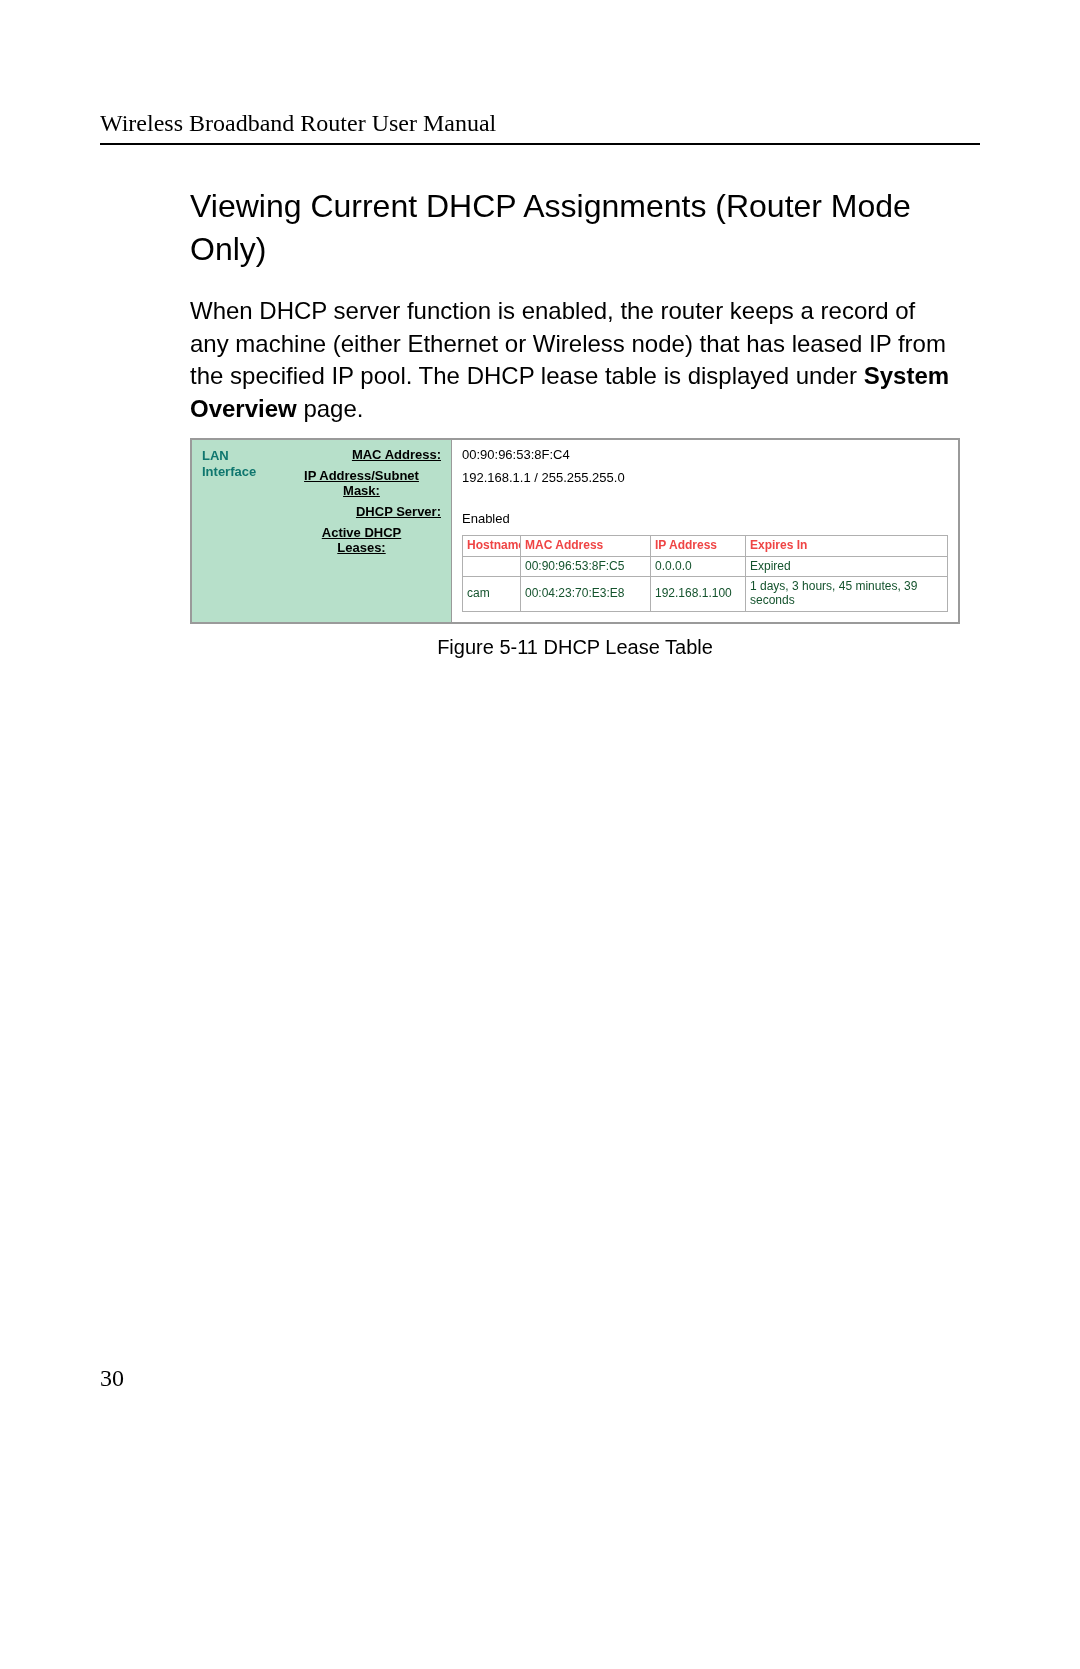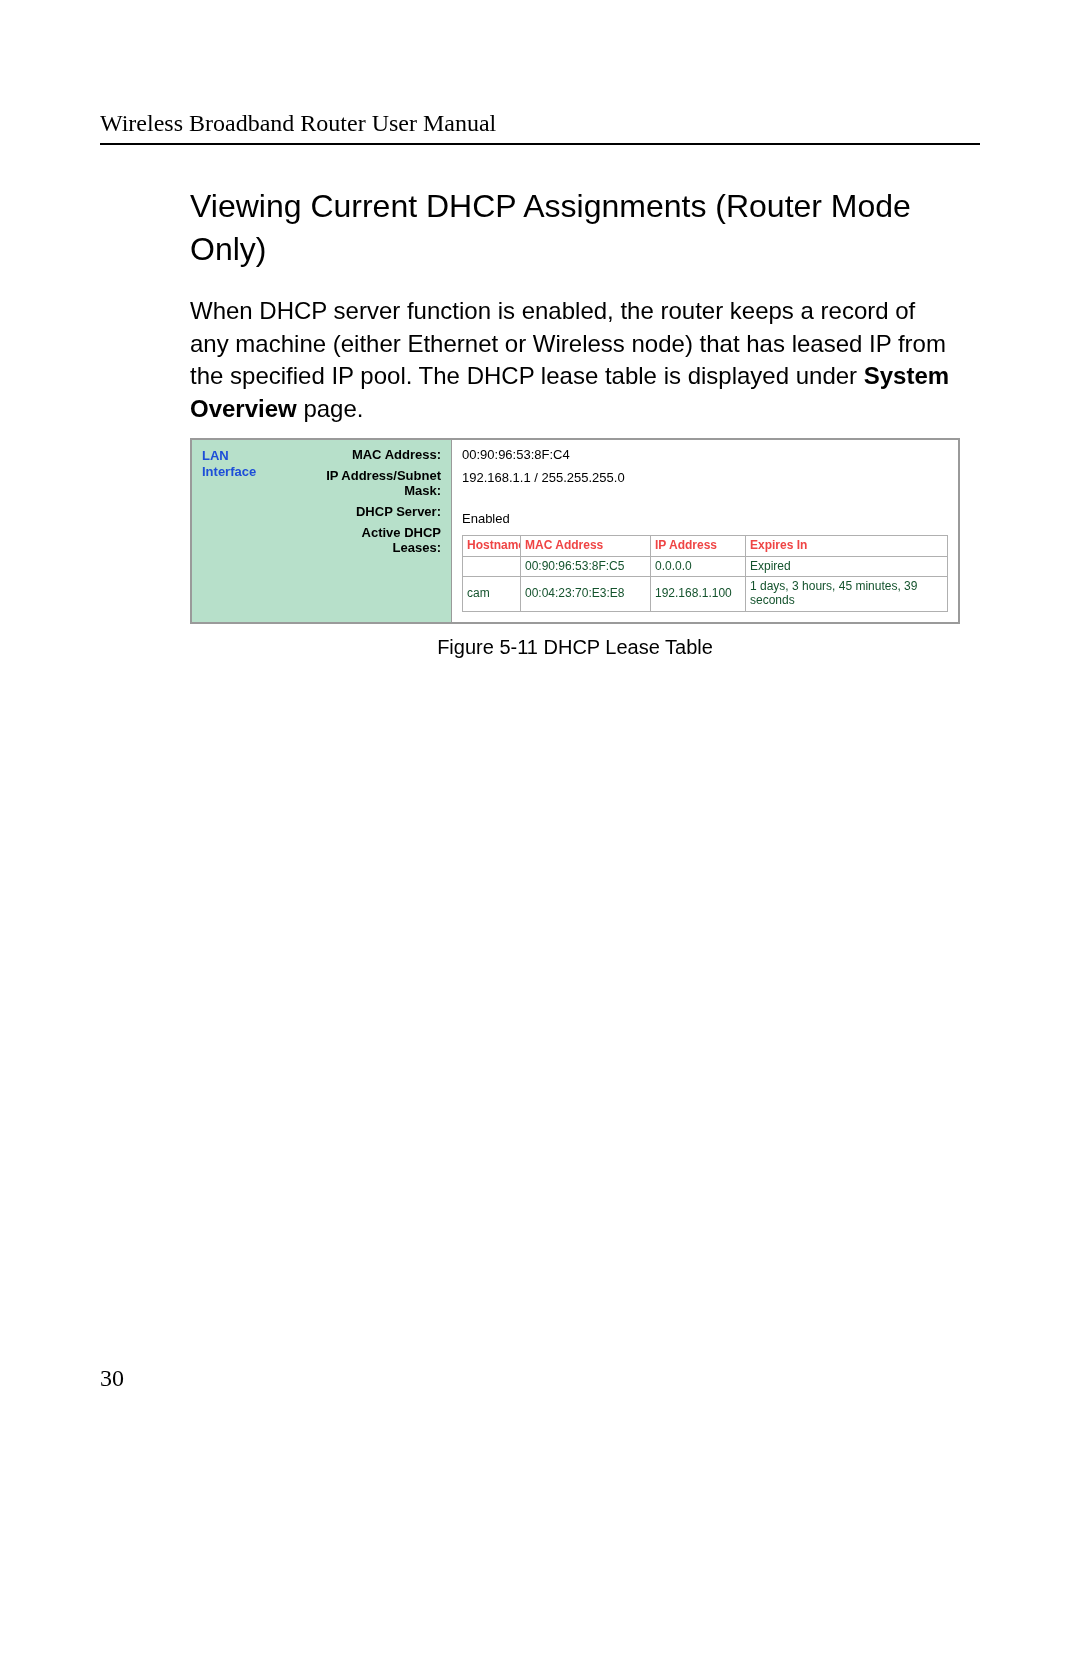--- a/index.html
+++ b/index.html
@@ -55,33 +55,34 @@
     background: #b7e0ca;
     border-right: 1px solid #9a9a9a;
     padding: 8px 10px 8px 10px;
     box-sizing: border-box;
     display: flex;
     gap: 10px;
   }
   .panel-left .grp-name {
     font-weight: 700;
     font-size: 13px;
-    color: #1d4ed8;
+    color: #0f766e;
     width: 70px;
     line-height: 1.2;
   }
   .panel-left .labels {
     flex: 1;
     text-align: right;
     font-weight: 700;
     font-size: 13px;
     color: #000;
+    text-decoration: underline;
   }
   .panel-left .labels div { line-height: 1.15; margin-bottom: 6px; }
-  .panel-left .labels .twoline { margin-bottom: 6px; }
+  .panel-left .labels .twoline { margin-bottom: 6px; text-align: center; }
   .panel-right {
     flex: 1;
     padding: 8px 10px 10px 10px;
     font-size: 13px;
     color: #000;
     box-sizing: border-box;
   }
   .panel-right .val { line-height: 1.15; margin-bottom: 8px; }
   .panel-right .val.subnet { margin-bottom: 26px; margin-top: 4px; }
   .lease-table {

